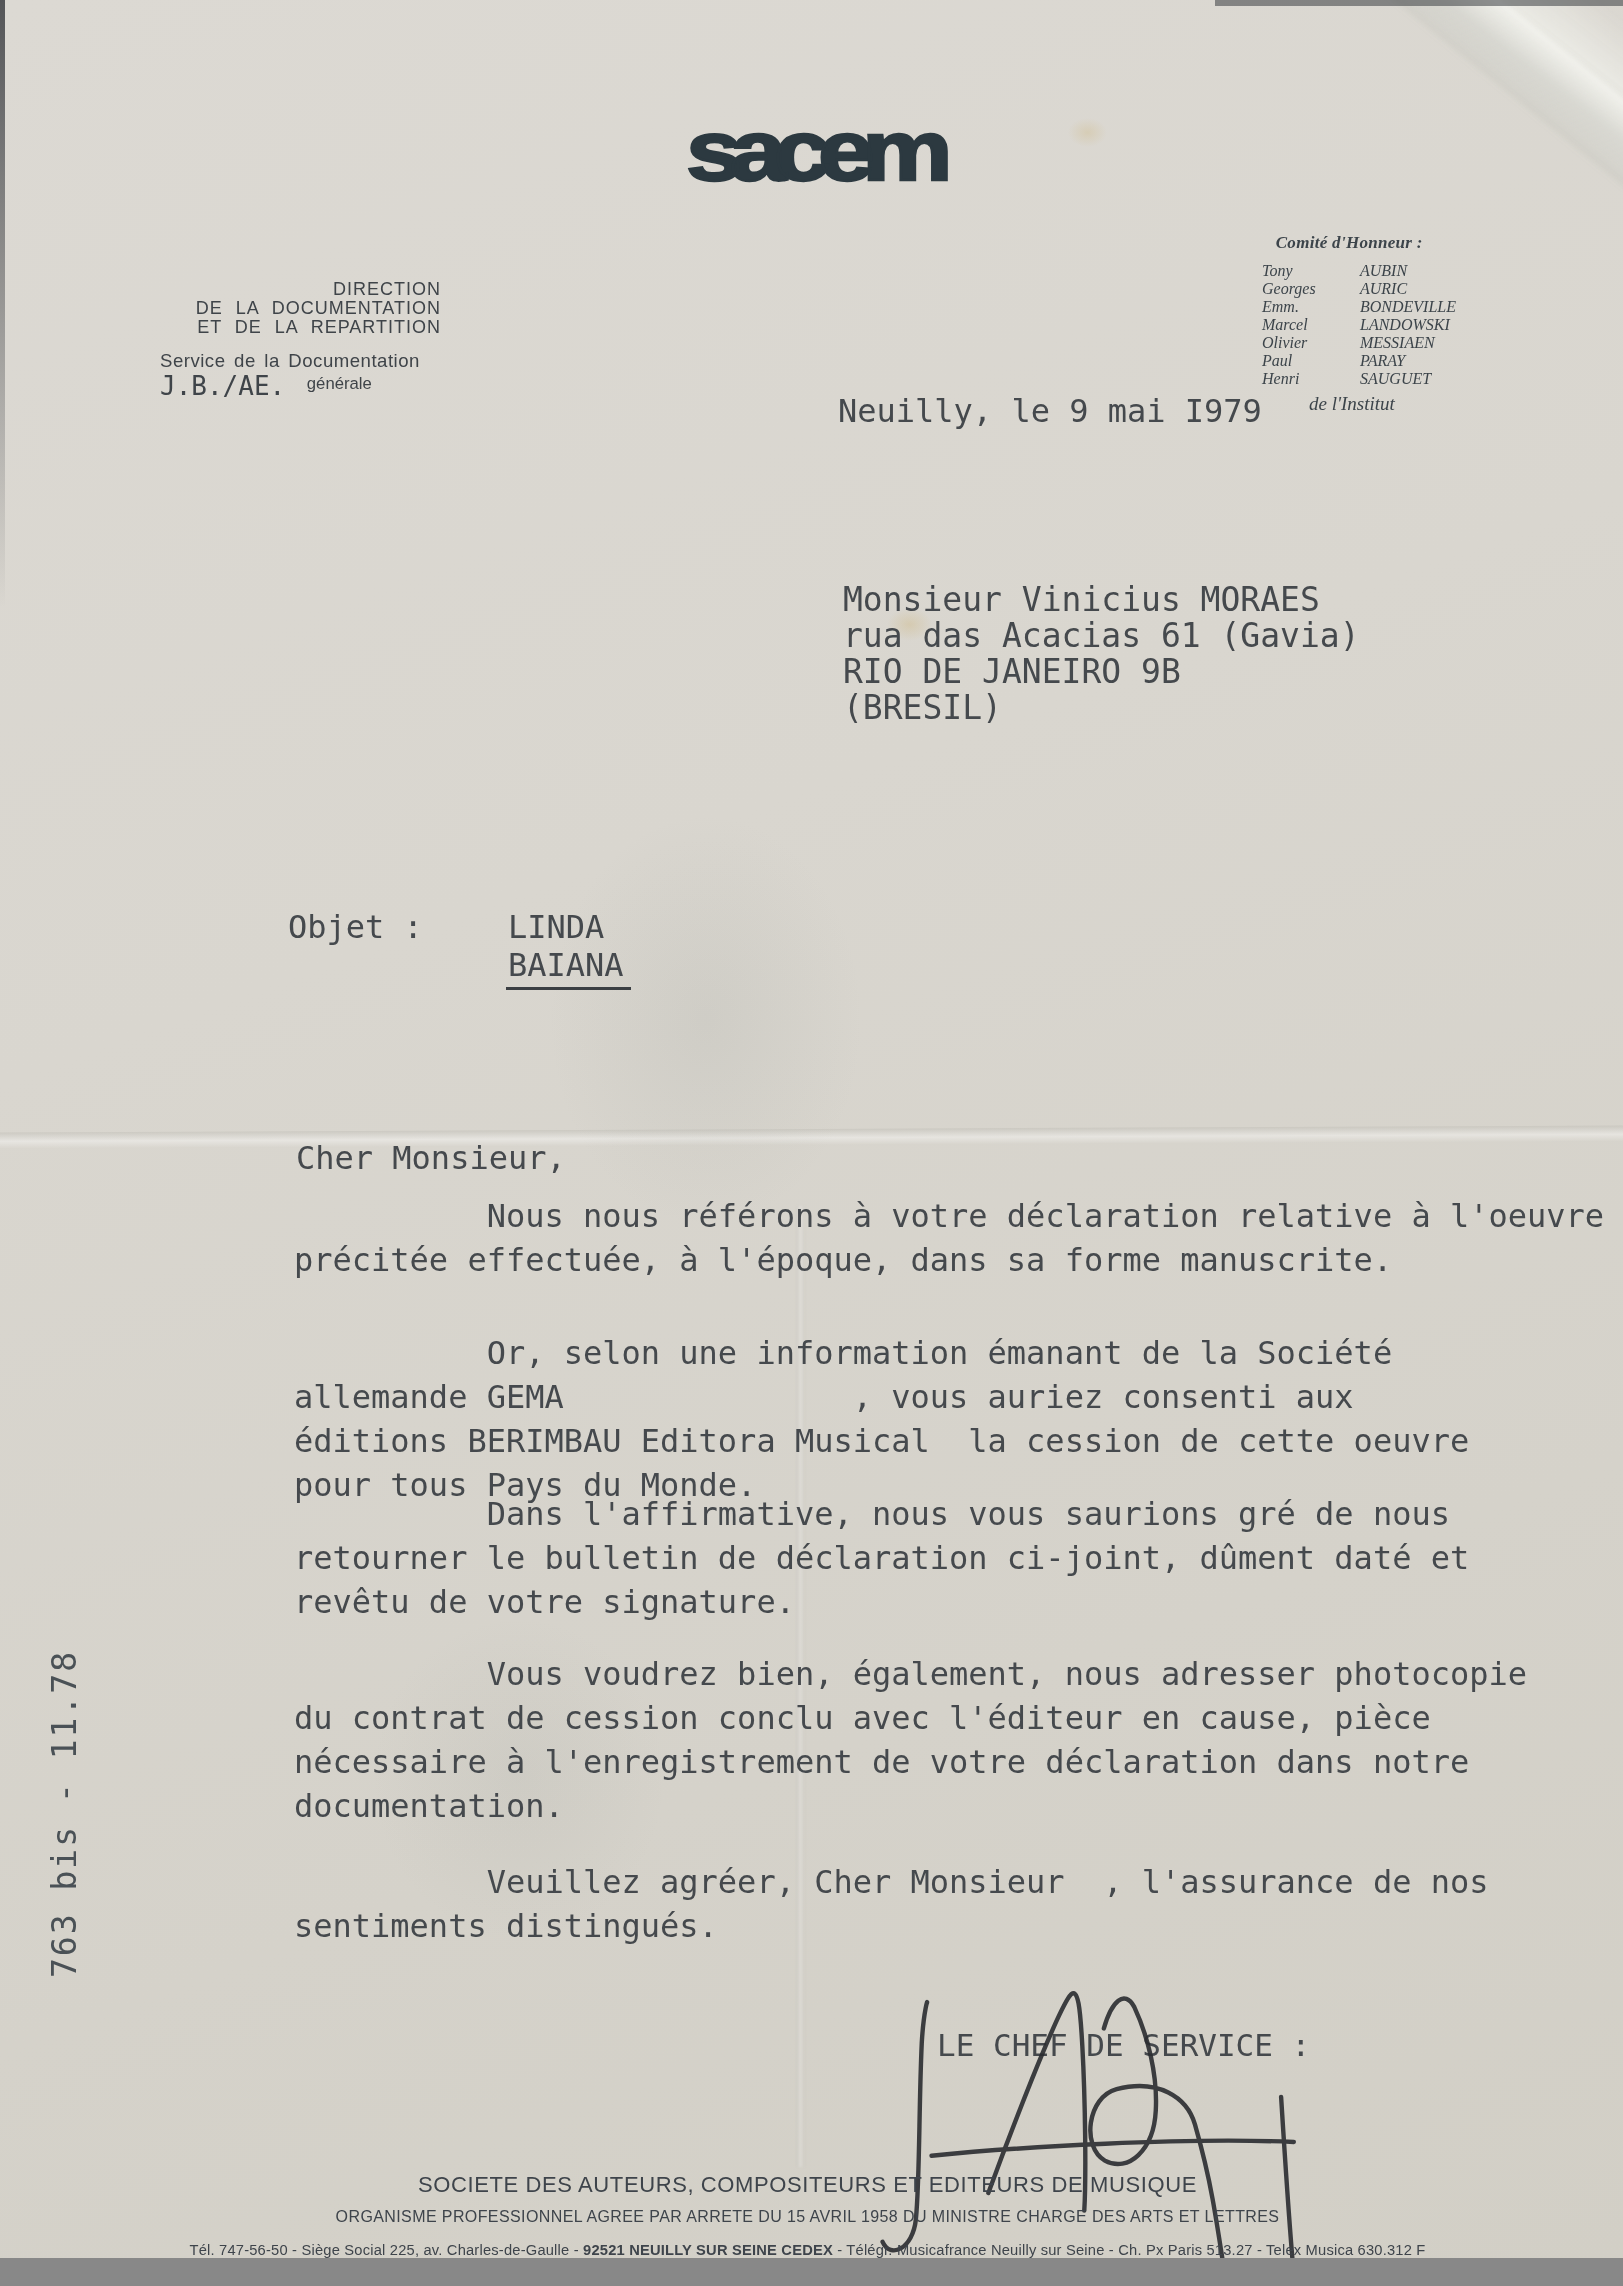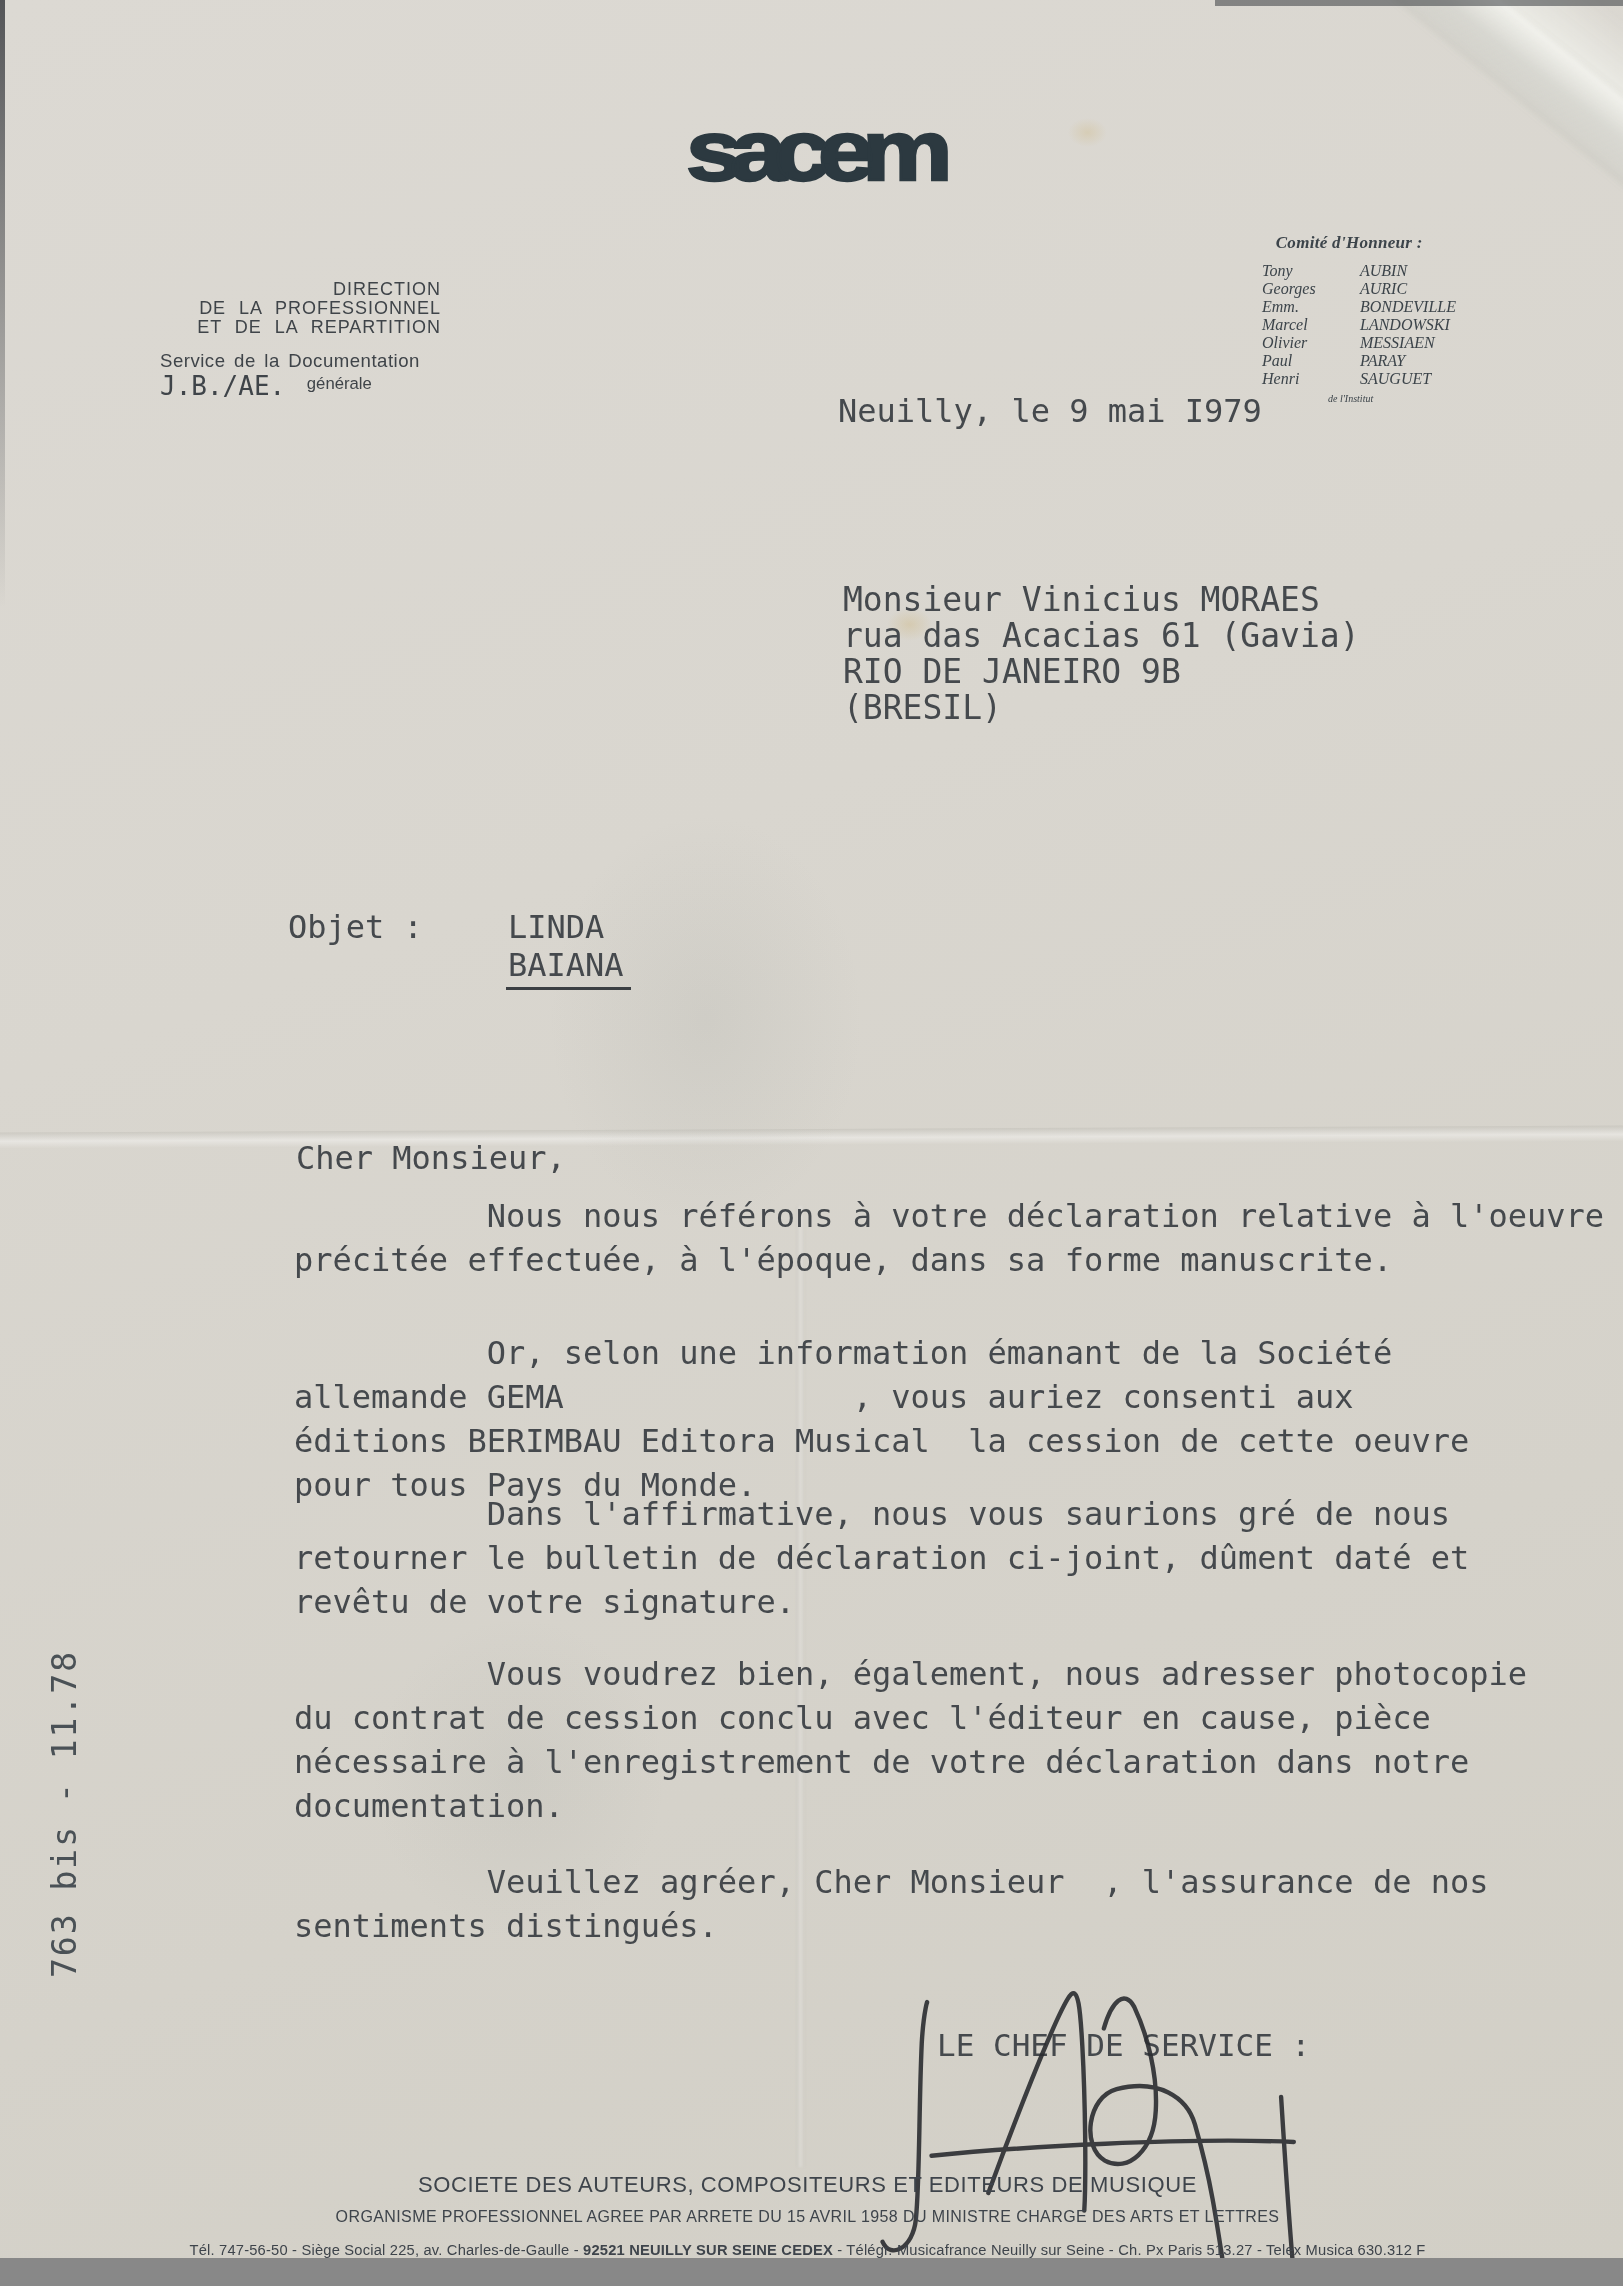--- a/index.html
+++ b/index.html
@@ -45,21 +45,21 @@
   .service { position:absolute; left:160px; top:350px; color:#3f4449; }
   .service-top { font-size:18.6px; letter-spacing:0.5px; word-spacing:2.9px; }
   .service-row { display:flex; align-items:flex-start; margin-top:0; }
   .initials { font-family:"DejaVu Sans Mono", monospace; font-size:26px; line-height:29px; color:#3f4449; }
   .generale { font-size:16.7px; margin-left:21.6px; margin-top:2px; }
 
   .comite { position:absolute; left:1262px; top:233px; width:323px;
     font-family:"Liberation Serif", serif; font-style:italic; color:#3c444a; }
   .comite-title { font-size:17px; font-weight:bold; margin-left:13.7px; margin-bottom:8.8px; letter-spacing:0.3px; }
   .comite-row { display:grid; grid-template-columns:98px auto; font-size:16px; line-height:18px; }
-  .comite-note { font-size:10px; margin-left:66px; margin-top:4.9px; }
+  .comite-note { font-size:19px; margin-left:47px; margin-top:4.9px; }
 
   .dateline { position:absolute; left:838px; top:392px; font-size:32px; }
 
   .recipient { position:absolute; left:843px; top:582px; font-size:33px; line-height:36px; }
 
   .subject { position:absolute; left:288px; top:908px; font-size:32px; }
   .subject-value { position:absolute; left:218px; top:0; border-bottom:3.9px solid #3b3f43; padding:0 7.8px 2.9px 2px; }
 
   .salutation { position:absolute; left:296px; top:1139px; font-size:32px; }
   .para { position:absolute; left:294px; white-space:pre; font-size:32px; line-height:44px; }
@@ -90,21 +90,21 @@
   <div class="smudge-2"></div>
   <div class="spot-1"></div>
   <div class="spot-2"></div>
   <div class="edge-left"></div>
   <div class="edge-top-right"></div>
 
   <div class="logo">sacem</div>
 
   <div class="direction">
     <div>DIRECTION</div>
-    <div>DE LA PROFESSIONNEL</div>
+    <div>DE LA DOCUMENTATION</div>
     <div>ET DE LA REPARTITION</div>
   </div>
 
   <div class="service">
     <div class="service-top">Service de la Documentation</div>
     <div class="service-row">
       <span class="initials">J.B./AE.</span>
       <span class="generale">générale</span>
     </div>
   </div>

